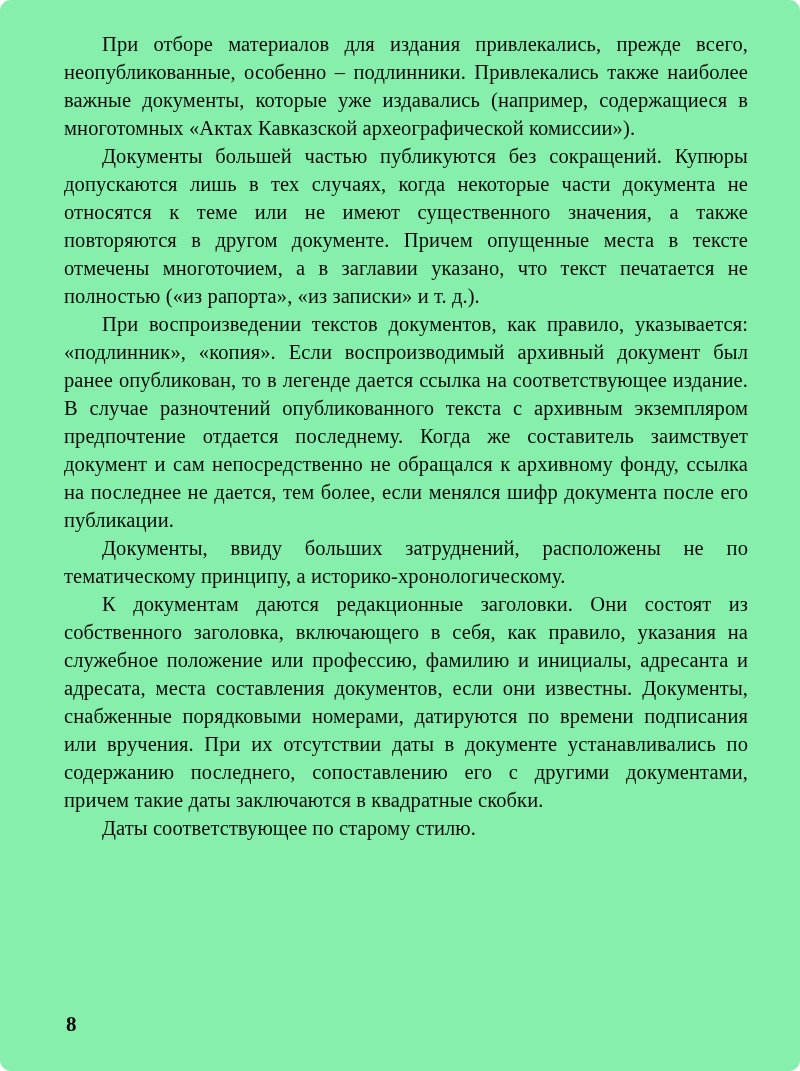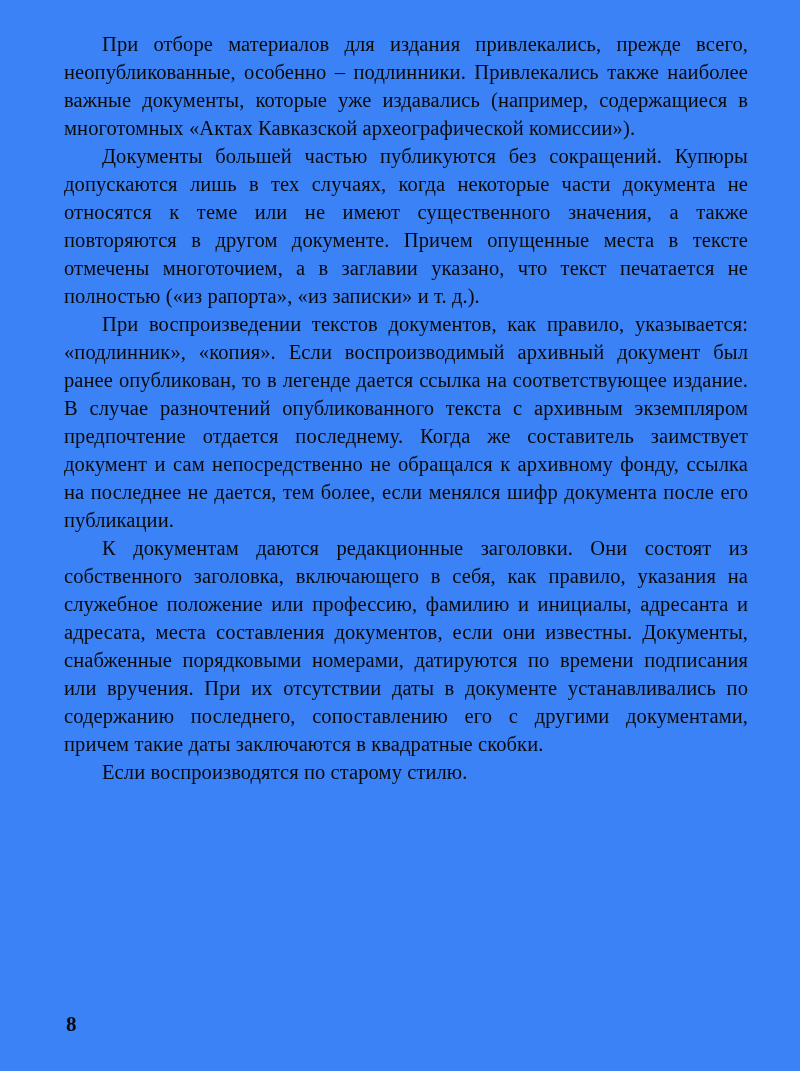--- a/index.html
+++ b/index.html
@@ -4,22 +4,23 @@
 <style>
   html, body {
     margin: 0;
     padding: 0;
     background: #ffffff;
   }
   .page {
     position: relative;
     width: 800px;
     height: 1071px;
-    background: #3b82f6;
+    background: #86efac;
     overflow: hidden;
+    border-radius: 11px;
   }
   .text-block {
     position: absolute;
     left: 64px;
     top: 30px;
     width: 684px;
     font-family: "Liberation Serif", serif;
     font-size: 20.5px;
     line-height: 28px;
     color: #0a0a0a;
@@ -42,17 +43,18 @@
   }
 </style>
 </head>
 <body>
 
 <div class="page">
   <div class="text-block">
     <p>При отборе материалов для издания привлекались, прежде всего, неопубликованные, особенно – подлинники. Привлекались также наиболее важные документы, которые уже издавались (например, содержащиеся в многотомных «Актах Кавказской археографической комиссии»).</p>
     <p>Документы большей частью публикуются без сокращений. Купюры допускаются лишь в тех случаях, когда некоторые части документа не относятся к теме или не имеют существенного значения, а также повторяются в другом документе. Причем опущенные места в тексте отмечены многоточием, а в заглавии указано, что текст печатается не полностью («из рапорта», «из записки» и т. д.).</p>
     <p>При воспроизведении текстов документов, как правило, указывается: «подлинник», «копия». Если воспроизводимый архивный документ был ранее опубликован, то в легенде дается ссылка на соответствующее издание. В случае разночтений опубликованного текста с архивным экземпляром предпочтение отдается последнему. Когда же составитель заимствует документ и сам непосредственно не обращался к архивному фонду, ссылка на последнее не дается, тем более, если менялся шифр документа после его публикации.</p>
+    <p>Документы, ввиду больших затруднений, расположены не по тематическому принципу, а историко-хронологическому.</p>
     <p>К документам даются редакционные заголовки. Они состоят из собственного заголовка, включающего в себя, как правило, указания на служебное положение или профессию, фамилию и инициалы, адресанта и адресата, места составления документов, если они известны. Документы, снабженные порядковыми номерами, датируются по времени подписания или вручения. При их отсутствии даты в документе устанавливались по содержанию последнего, сопоставлению его с другими документами, причем такие даты заключаются в квадратные скобки.</p>
-    <p>Если воспроизводятся по старому стилю.</p>
+    <p>Даты соответствующее по старому стилю.</p>
   </div>
   <div class="page-number">8</div>
 </div>
 
 </body></html>

